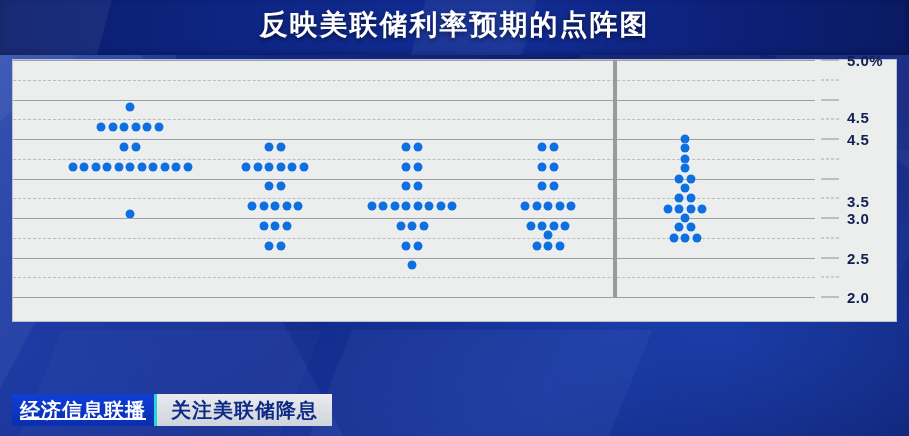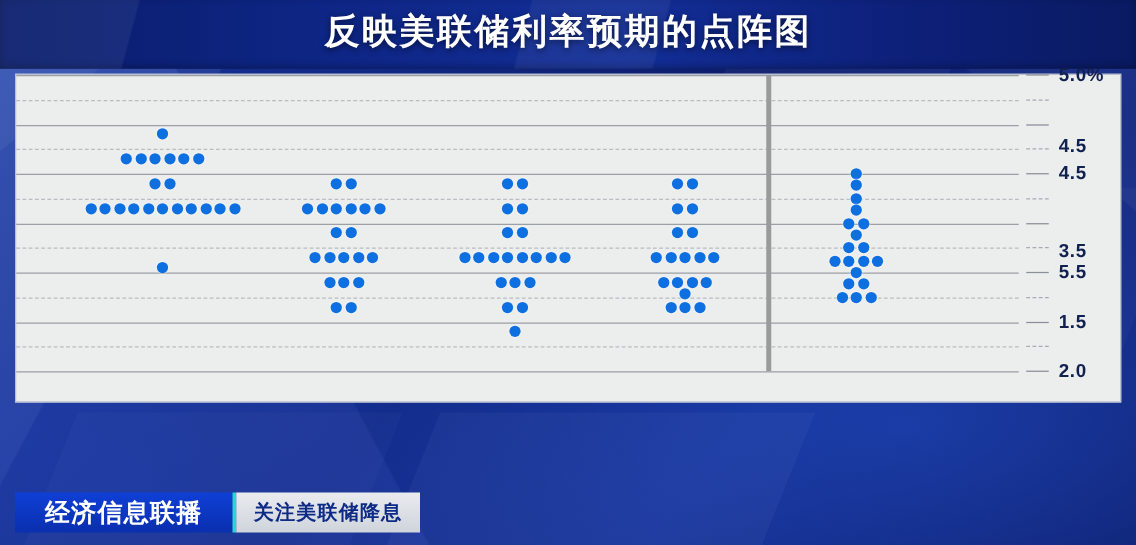--- a/index.html
+++ b/index.html
@@ -60,24 +60,24 @@
   #divider{position:absolute;width:4px;top:0;height:237px;background:#9a9a9a;}
   .dot{position:absolute;width:9px;height:9px;border-radius:50%;
     background:#0e6fe0;box-shadow:0 0 2px rgba(255,255,255,.9);transform:translate(-50%,-50%);}
   #xaxis{position:absolute;left:0;top:237px;width:885px;height:26px;
     background:#122e77;}
   .xlab{position:absolute;top:3px;color:#ffffff;font-size:16px;font-weight:700;
     transform:translateX(-50%);letter-spacing:1px;}
   
   #banner{position:absolute;left:12px;bottom:10px;height:32px;display:flex;align-items:stretch;}
   #banner-a{background:linear-gradient(180deg,#0f3fd6,#0a2fae);display:flex;align-items:center;
-    padding:0 24px;color:#ffffff;font-size:20px;font-weight:700;letter-spacing:1px;
-    border-right:3px solid #23d7d7;}
+    padding:0 8px;color:#ffffff;font-size:20px;font-weight:700;letter-spacing:1px;
+    border-right:3px solid #23d7d7;text-decoration:underline;}
   #banner-b{background:linear-gradient(180deg,#e9ebee,#cfd4dc);display:flex;align-items:center;
-    padding:0 14px;color:#0d2a86;font-size:16px;font-weight:700;letter-spacing:1px;}
+    padding:0 14px;color:#0d2a86;font-size:20px;font-weight:700;letter-spacing:1px;}
 </style>
 </head>
 <body>
 
 <div id="bg">
   <div class="facet" style="left:560px;top:46px;width:180px;height:120px;"></div>
   <div class="facet" style="left:700px;top:150px;width:220px;height:150px;background:rgba(255,255,255,.03);"></div>
   <div class="facet" style="left:40px;top:330px;width:260px;height:110px;background:rgba(255,255,255,.03);"></div>
   <div class="facet" style="left:330px;top:330px;width:300px;height:110px;background:rgba(255,255,255,.05);"></div>
 </div>
@@ -217,22 +217,22 @@
       <div class="ytick" style="top: 138.25px; border-top-style: dashed; opacity: 0.7;"></div>
       <div class="ytick" style="top: 158px;"></div>
       <div class="ytick" style="top: 177.75px; border-top-style: dashed; opacity: 0.7;"></div>
       <div class="ytick" style="top: 197.5px;"></div>
       <div class="ytick" style="top: 217.25px; border-top-style: dashed; opacity: 0.7;"></div>
       <div class="ytick" style="top: 237px;"></div>
       <div class="ylab" style="top: 0px;">5.0%</div>
       <div class="ylab" style="top: 57px;">4.5</div>
       <div class="ylab" style="top: 79px;">4.5</div>
       <div class="ylab" style="top: 123px; margin-top: 18px;">3.5</div>
-      <div class="ylab" style="top: 158px;">5.5</div>
-      <div class="ylab" style="top: 197.5px;">1.5</div>
+      <div class="ylab" style="top: 158px;">3.0</div>
+      <div class="ylab" style="top: 197.5px;">2.5</div>
       <div class="ylab" style="top: 237px;">2.0</div>
     </div>
 </div>
 
 <div id="banner">
   <div id="banner-a">经济信息联播</div>
   <div id="banner-b">关注美联储降息</div>
 </div>
 
 </body></html>

